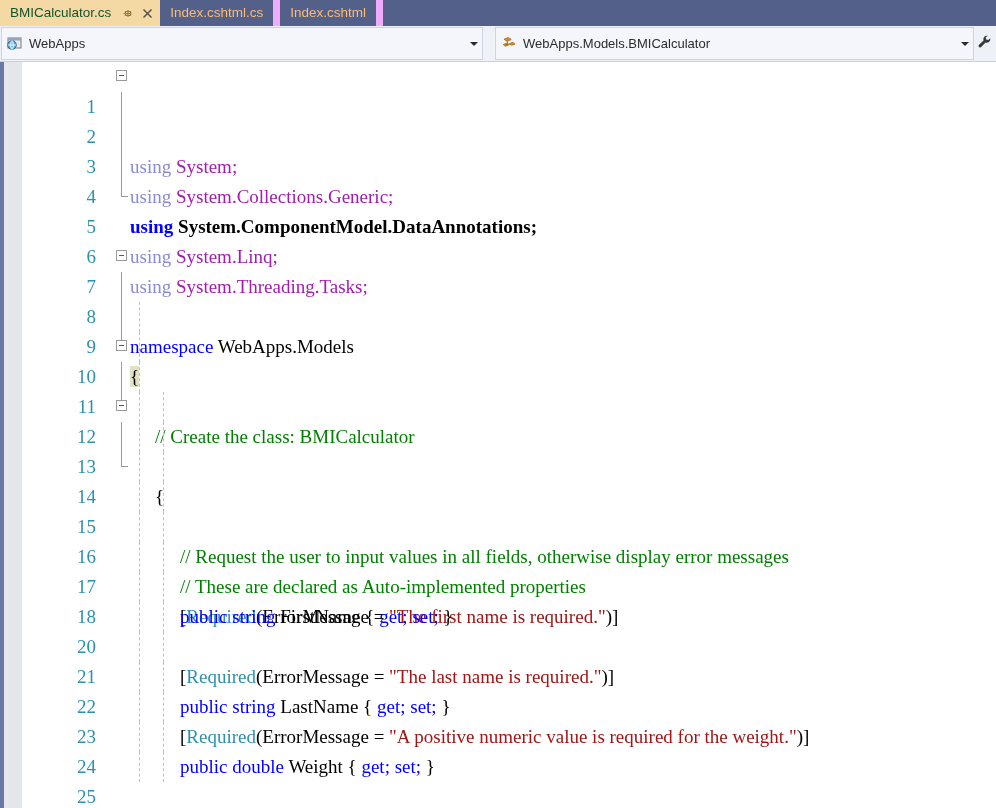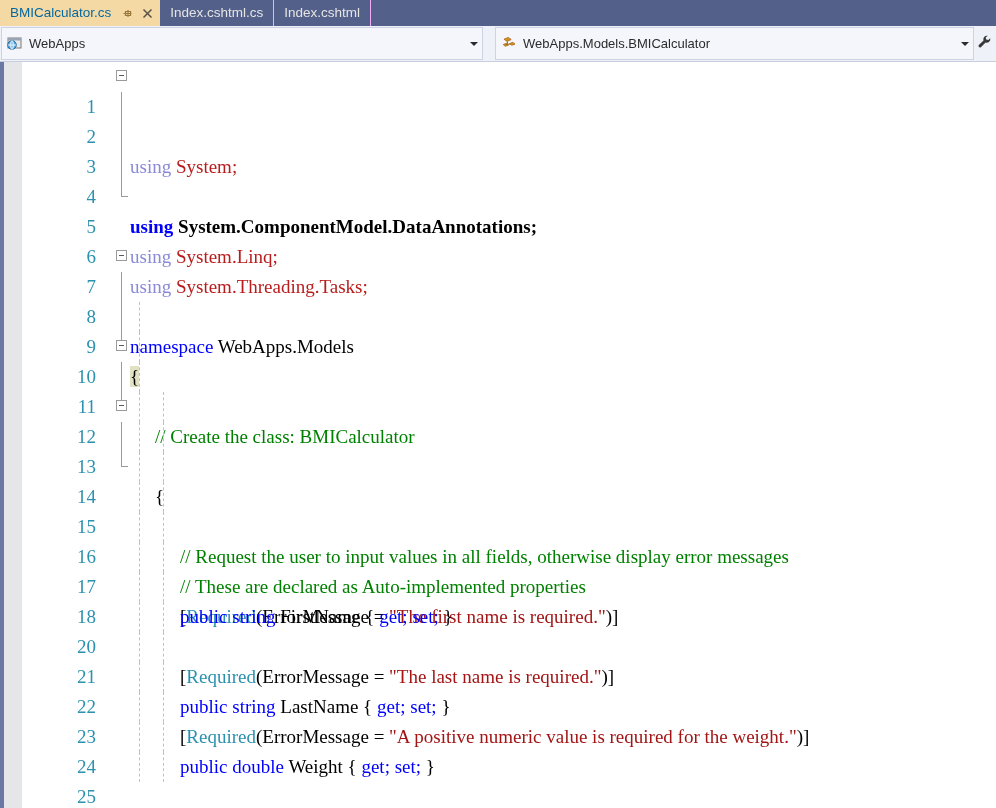--- a/index.html
+++ b/index.html
@@ -20,33 +20,33 @@
     height: 26px;
     background: #536089;
     display: flex;
     align-items: stretch;
     overflow: hidden;
   }
   .tab {
     display: flex;
     align-items: center;
     font-size: 13.5px;
-    color: #e5e5e5;
+    color: #fdba74;
     padding: 0 10px;
     white-space: nowrap;
-    border-right: 1px solid #f0abfc;
+    border-right: 7px solid #f0abfc;
     user-select: none;
   }
   .tab.active {
     background: #f5d9a4;
     color: #1e1e1e;
     border-right: none;
     padding-right: 6px;
   }
-  .tab.active .tab-label { color: #0369a1; }
+  .tab.active .tab-label { color: #14532d; }
   .tab-label { line-height: 1; }
   .tab-icons {
     display: flex;
     align-items: center;
     margin-left: 10px;
     gap: 7px;
   }
   .pin-icon, .close-icon {
     width: 13px;
     height: 13px;
@@ -206,21 +206,21 @@
     width: 0;
     height: 30px;
     border-left: 1px dashed #c0c0c0;
   }
   .g1 { left: 139px; }
   .g2 { left: 163px; }
 
   
   .kw       { color: #0000ff; }
   .kw-faded { color: #8a8ad8; }
-  .txt-faded{ color: #b91c1c; }
+  .txt-faded{ color: #a21caf; }
   .type     { color: #2b91af; }
   .str      { color: #a31515; }
   .cmt      { color: #008000; }
   .bold     { font-weight: bold; }
   .brace-hl { background: #e1e1c4; }
 </style>
 </head>
 <body>
 
 <div class="tabstrip">
@@ -297,20 +297,21 @@
       <span class="lnum">1</span>
       <span class="outline">
         <span class="fold-box"></span>
       </span>
       <span class="code"><span class="kw-faded">using</span><span class="txt-faded"> </span><span class="txt-faded">System;</span></span>
     </div>
 
     <div class="line">
       <span class="lnum">2</span>
       <span class="outline"><span class="vline"></span></span>
+      <span class="code"><span class="kw-faded">using</span><span class="txt-faded"> </span><span class="txt-faded">System.Collections.Generic;</span></span>
     </div>
 
     <div class="line">
       <span class="lnum">3</span>
       <span class="outline"><span class="vline"></span></span>
       <span class="code bold"><span class="kw">using</span><span> </span><span>System.ComponentModel.DataAnnotations;</span></span>
     </div>
 
     <div class="line">
       <span class="lnum">4</span>

